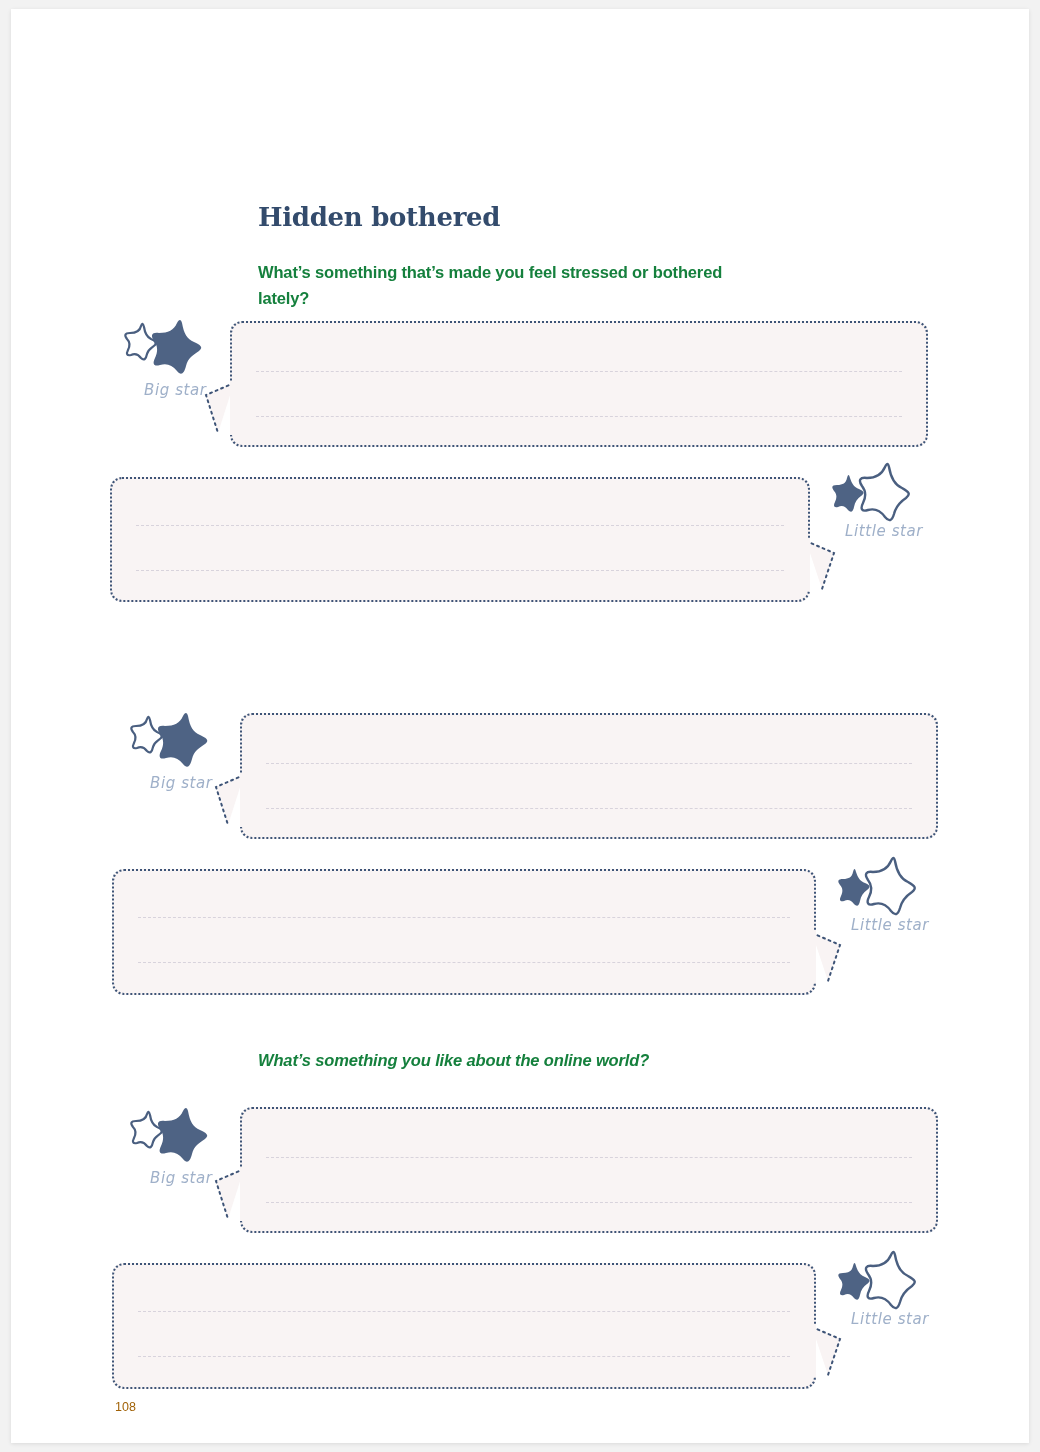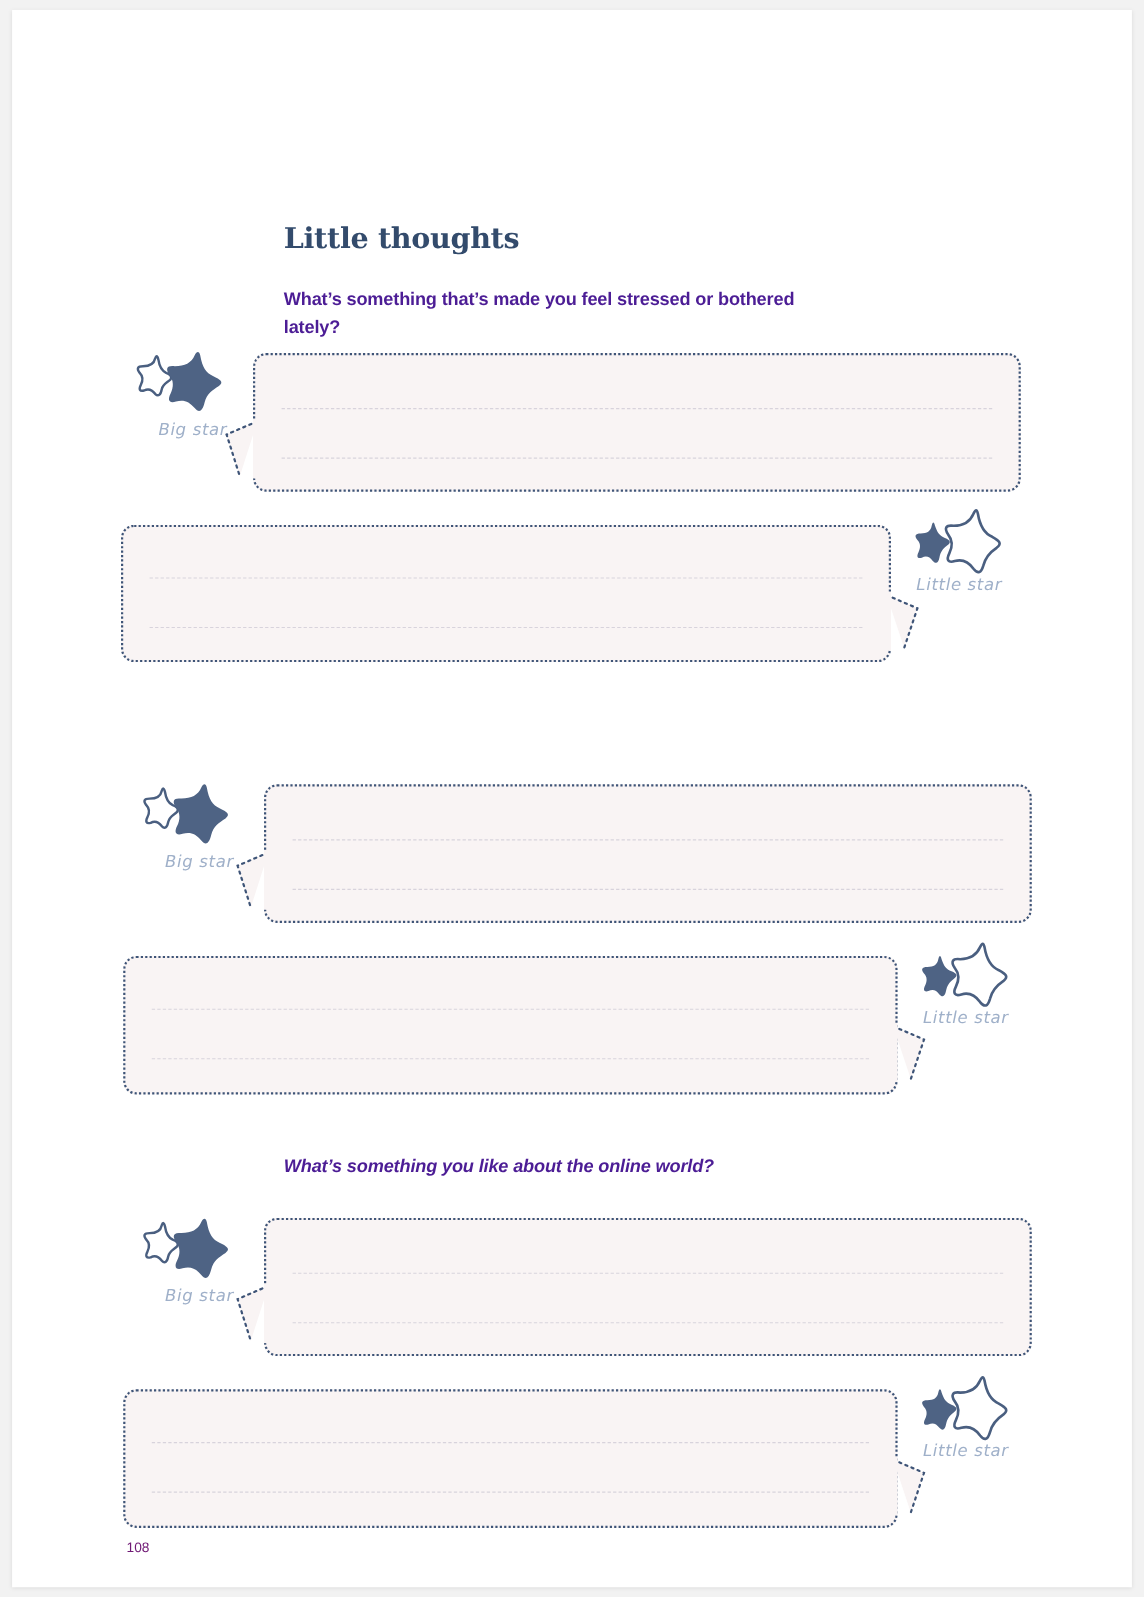--- a/index.html
+++ b/index.html
@@ -36,21 +36,21 @@
 
   
   .question {
     position: absolute;
     left: 247px;
     width: 470px;
     font-family: "Liberation Sans", sans-serif;
     font-weight: bold;
     font-size: 16.5px;
     line-height: 1.55;
-    color: #4c1d95;
+    color: #15803d;
     letter-spacing: -0.15px;
   }
   #q1 { top: 251px; }
   #q2 { top: 643px; }
   #q3 { top: 1039px; font-style: italic; }
 
   
   .bubble {
     position: absolute;
     background: #f9f4f4;
@@ -87,38 +87,38 @@
   .stars svg { display: block; overflow: visible; }
   .star-label {
     font-family: "DejaVu Sans", sans-serif;
     font-size: 15px;
     font-style: italic;
     color: #9fb0c9;
     letter-spacing: 0.6px;
     white-space: nowrap;
   }
   .stars.big   .star-label { margin-top: 4px; margin-left: 20px; }
-  .stars.little .star-label { margin-top: 2px; margin-left: 2px; }
+  .stars.little .star-label { margin-top: 2px; margin-left: 14px; }
 
   
   .page-number {
     position: absolute;
     left: 104px;
     top: 1391px;
     font-family: "Liberation Sans", sans-serif;
     font-size: 12.5px;
-    color: #701a75;
+    color: #a16207;
   }
 </style>
 </head>
 <body>
 
 <div id="page">
 
-  <h1 class="page-title">Little thoughts</h1>
+  <h1 class="page-title">Hidden bothered</h1>
 
   <p class="question" id="q1">What’s something that’s made you feel stressed or bothered lately?</p>
 
   <div class="stars big" style="left:113px; top:312px;">
     <svg width="86" height="56" viewBox="0 0 86 56">
       <path d="M20 6 C21 13 23 16 27 18 C30 19 33 21 31 24 C28 27 24 28 23 33 C22 38 20 40 17 37 C14 33 11 32 7 34 C3 35 2 33 4 29 C6 25 6 21 3 18 C0 14 1 12 6 12 C12 12 16 10 17 5 C18 2 19 2 20 6 Z" fill="none" stroke="#4a5f80" stroke-width="2.2" stroke-linejoin="round"></path>
       <path d="M58 2 C60 13 63 18 70 21 C76 24 80 26 75 30 C69 34 64 37 62 45 C60 53 57 55 53 50 C48 44 43 42 36 44 C30 46 28 43 31 37 C34 31 34 25 30 20 C26 14 28 11 35 12 C44 12 50 9 53 2 C55 -2 57 -2 58 2 Z" fill="#4e6384"></path>
     </svg>
     <div class="star-label">Big star</div>
   </div>

